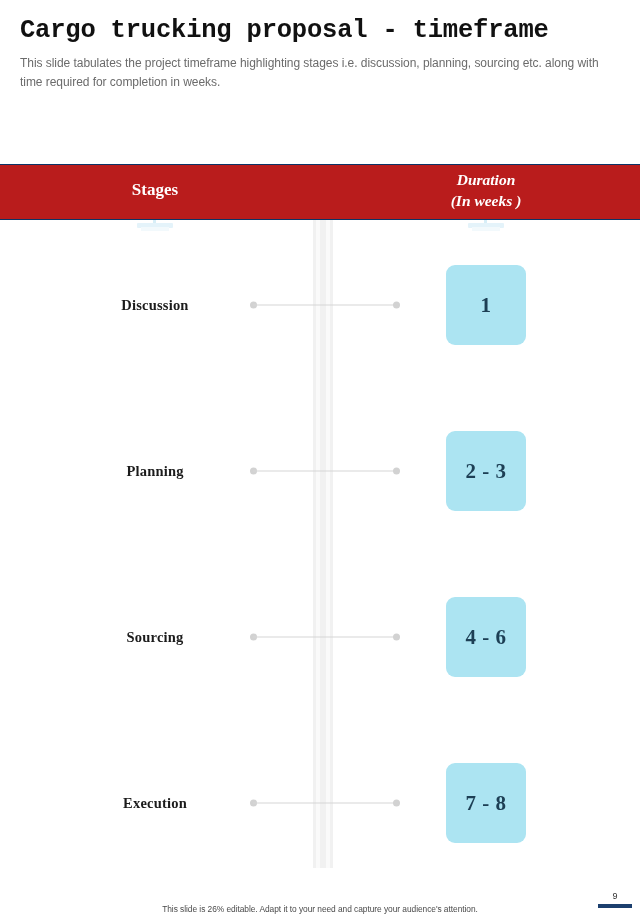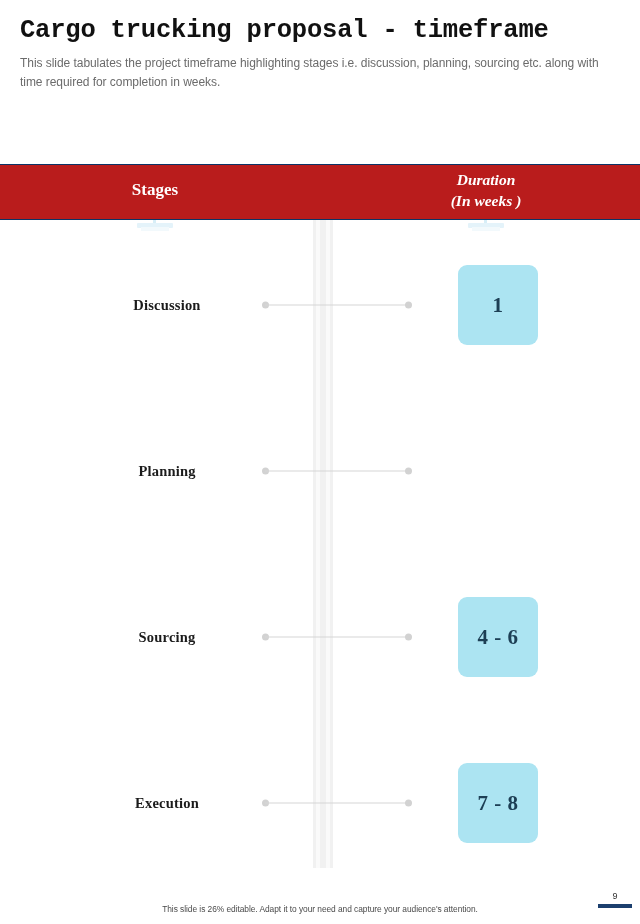--- a/index.html
+++ b/index.html
@@ -135,21 +135,21 @@
     left: 6px;
     bottom: 1px;
     width: 28px;
     height: 4px;
     background: #f2f9fc;
   }
 
   
   .row {
     position: absolute;
-    left: 12px;
+    left: 0;
     width: 626px;
     height: 80px;
   }
 
   .row-stage {
     position: absolute;
     left: 75px;
     top: 50%;
     transform: translateY(-50%);
     width: 160px;
@@ -277,20 +277,21 @@
   <div class="duration-box">1</div>
 </div>
 
 <div class="row" id="row-1" style="top:431px">
   <div class="row-stage">Planning</div>
   <div class="connector">
     <span class="connector-dot left"></span>
     <span class="connector-line"></span>
     <span class="connector-dot right"></span>
   </div>
+  <div class="duration-box">2 - 3</div>
 </div>
 
 <div class="row" id="row-2" style="top:597px">
   <div class="row-stage">Sourcing</div>
   <div class="connector">
     <span class="connector-dot left"></span>
     <span class="connector-line"></span>
     <span class="connector-dot right"></span>
   </div>
   <div class="duration-box">4 - 6</div>

